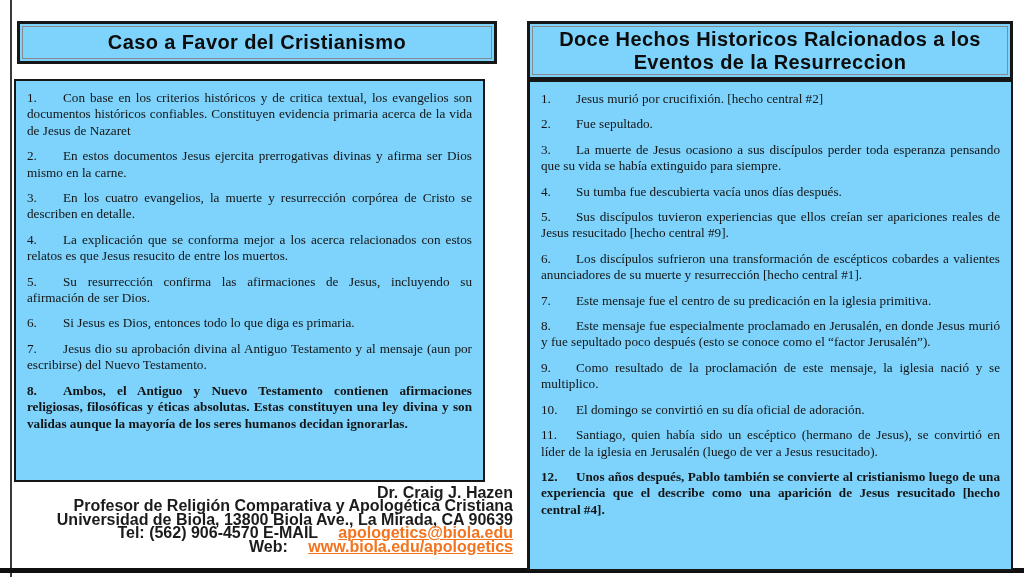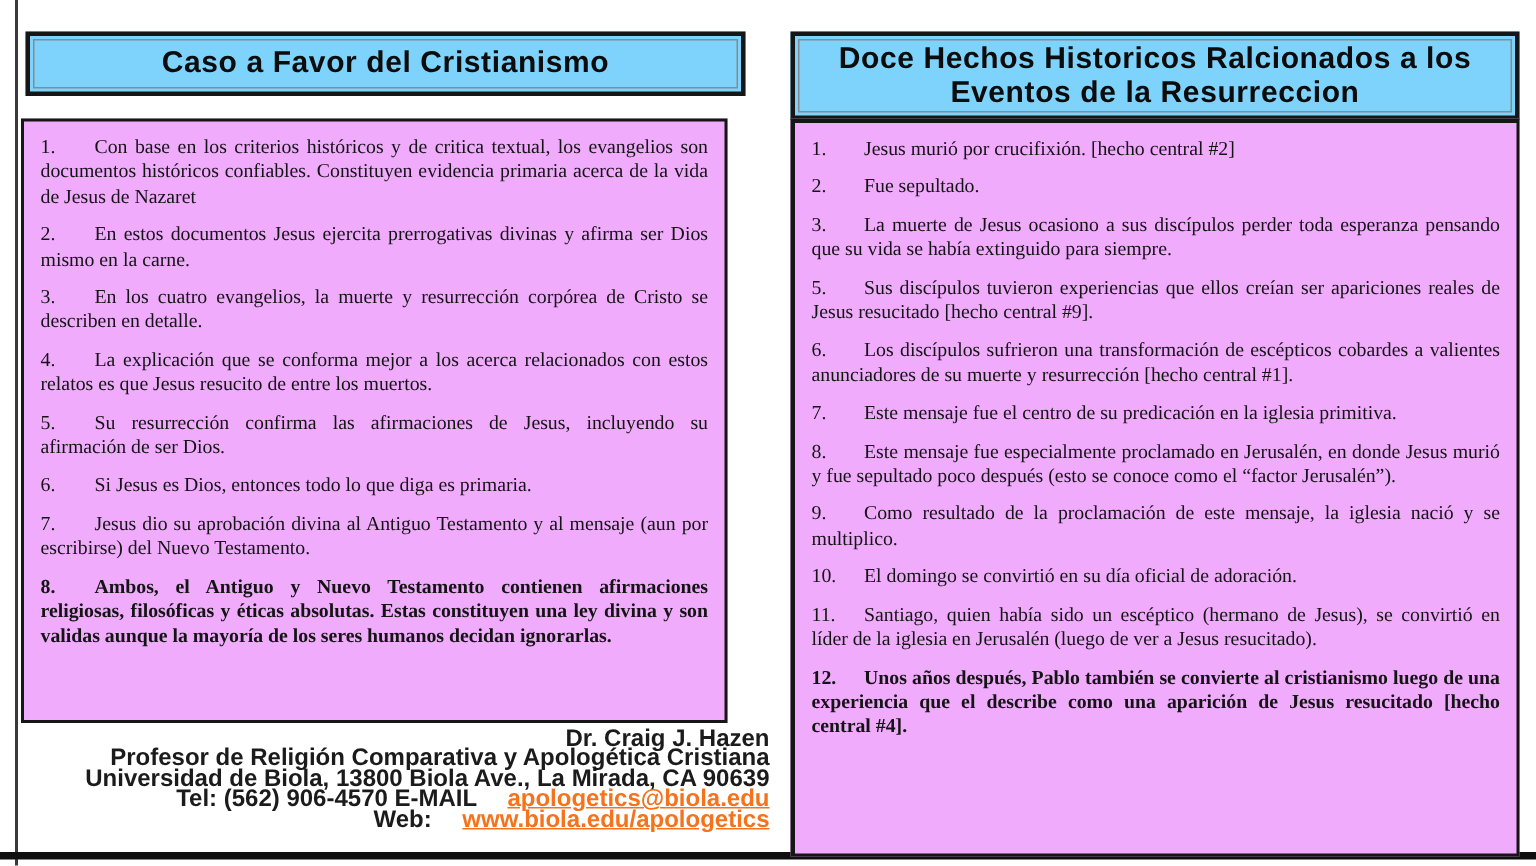--- a/index.html
+++ b/index.html
@@ -45,21 +45,21 @@
     white-space: nowrap;
   }
 
   .left-titlebox  { left: 17px;  top: 21px; width: 480px; height: 43px; }
   .right-titlebox { left: 527px; top: 21px; width: 486px; height: 59px; }
 
   
   .contentbox {
     position: absolute;
     border: 2px solid #161616;
-    background: #f0abfc;
+    background: #7dd3fc;
     padding: 9px 11px 6px 11px;
   }
   .left-contentbox  { left: 14px;  top: 79px; width: 471px; height: 403px; }
   .right-contentbox { left: 527px; top: 79px; width: 486px; height: 492px; border-width: 3px 2px 2px 3px; }
 
   .item {
     font-size: 13.2px;
     line-height: 16.4px;
     text-align: justify;
     margin-bottom: 9px;
@@ -121,20 +121,21 @@
   <div class="titlebox-inner">
     <div class="paneltitle">Doce Hechos Historicos Ralcionados a los</div>
     <div class="paneltitle">Eventos de la Resurreccion</div>
   </div>
 </div>
 
 <div class="contentbox right-contentbox">
   <p class="item"><span class="num">1.</span><span>Jesus murió por crucifixión. [hecho central #2]</span></p>
   <p class="item"><span class="num">2.</span><span>Fue sepultado.</span></p>
   <p class="item"><span class="num">3.</span><span>La muerte de Jesus ocasiono a sus discípulos perder toda esperanza pensando que su vida se había extinguido para siempre.</span></p>
+  <p class="item"><span class="num">4.</span><span>Su tumba fue descubierta vacía unos días después.</span></p>
   <p class="item"><span class="num">5.</span><span>Sus discípulos tuvieron experiencias que ellos creían ser apariciones reales de Jesus resucitado [hecho central #9].</span></p>
   <p class="item"><span class="num">6.</span><span>Los discípulos sufrieron una transformación de escépticos cobardes a valientes anunciadores de su muerte y resurrección [hecho central #1].</span></p>
   <p class="item"><span class="num">7.</span><span>Este mensaje fue el centro de su predicación en la iglesia primitiva.</span></p>
   <p class="item"><span class="num">8.</span><span>Este mensaje fue especialmente proclamado en Jerusalén, en donde Jesus murió y fue sepultado poco después (esto se conoce como el “factor Jerusalén”).</span></p>
   <p class="item"><span class="num">9.</span><span>Como resultado de la proclamación de este mensaje, la iglesia nació y se multiplico.</span></p>
   <p class="item"><span class="num">10.</span><span>El domingo se convirtió en su día oficial de adoración.</span></p>
   <p class="item"><span class="num">11.</span><span>Santiago, quien había sido un escéptico (hermano de Jesus), se convirtió en líder de la iglesia en Jerusalén (luego de ver a Jesus resucitado).</span></p>
   <p class="item"><span class="num">12.</span><span>Unos años después, Pablo también se convierte al cristianismo luego de una experiencia que el describe como una aparición de Jesus resucitado [hecho central #4].</span></p>
 </div>
 

